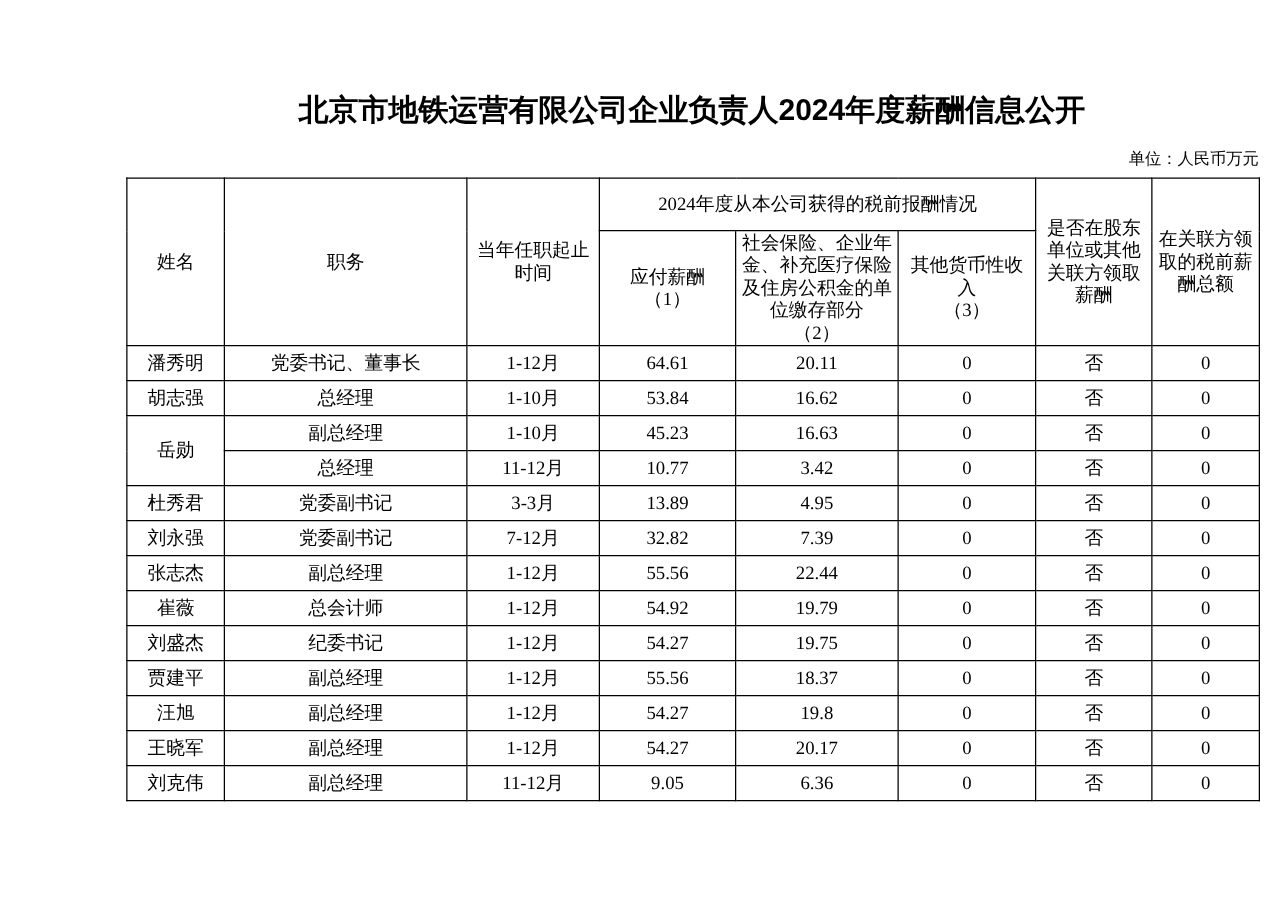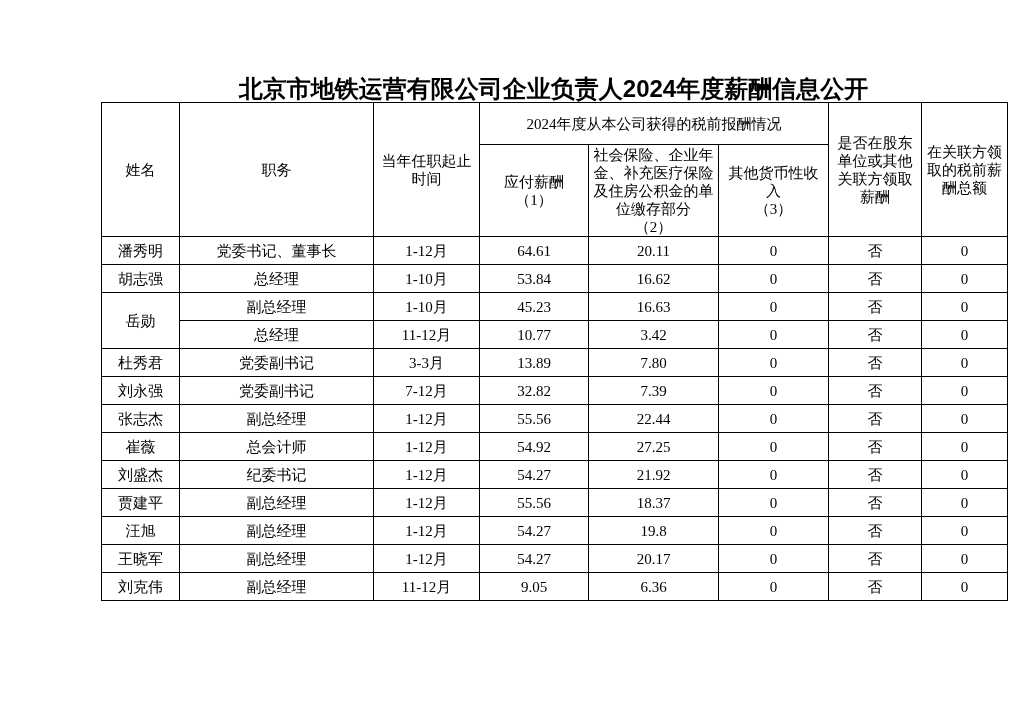--- a/index.html
+++ b/index.html
@@ -52,20 +52,21 @@
     font-size: 15px;
   }
 </style>
 </head>
 <body>
 
 <div class="page">
 
   <h1 class="title">北京市地铁运营有限公司企业负责人2024年度薪酬信息公开</h1>
 
+  <div class="unit-label">单位：人民币万元</div>
 
   <table class="salary-table">
     <colgroup>
       <col style="width:78px">
         <col style="width:194px">
         <col style="width:106px">
         <col style="width:109px">
       <col style="width:130px">
         <col style="width:110px">
         <col style="width:93px">
@@ -127,21 +128,21 @@
         <td>3.42</td>
         <td>0</td>
         <td>否</td>
         <td>0</td>
       </tr>
       <tr>
         <td>杜秀君</td>
         <td>党委副书记</td>
         <td>3-3月</td>
         <td>13.89</td>
-        <td>7.80</td>
+        <td>4.95</td>
         <td>0</td>
         <td>否</td>
         <td>0</td>
       </tr>
       <tr>
         <td>刘永强</td>
         <td>党委副书记</td>
         <td>7-12月</td>
         <td>32.82</td>
         <td>7.39</td>
@@ -157,31 +158,31 @@
         <td>22.44</td>
         <td>0</td>
         <td>否</td>
         <td>0</td>
       </tr>
       <tr>
         <td>崔薇</td>
         <td>总会计师</td>
         <td>1-12月</td>
         <td>54.92</td>
-        <td>27.25</td>
+        <td>19.79</td>
         <td>0</td>
         <td>否</td>
         <td>0</td>
       </tr>
       <tr>
         <td>刘盛杰</td>
         <td>纪委书记</td>
         <td>1-12月</td>
         <td>54.27</td>
-        <td>21.92</td>
+        <td>19.75</td>
         <td>0</td>
         <td>否</td>
         <td>0</td>
       </tr>
       <tr>
         <td>贾建平</td>
         <td>副总经理</td>
         <td>1-12月</td>
         <td>55.56</td>
         <td>18.37</td>

